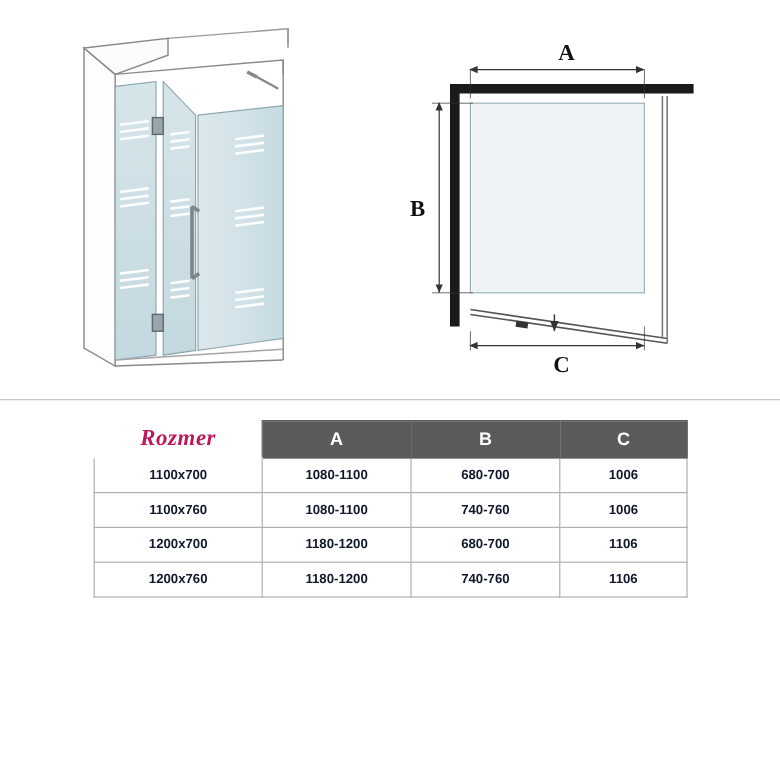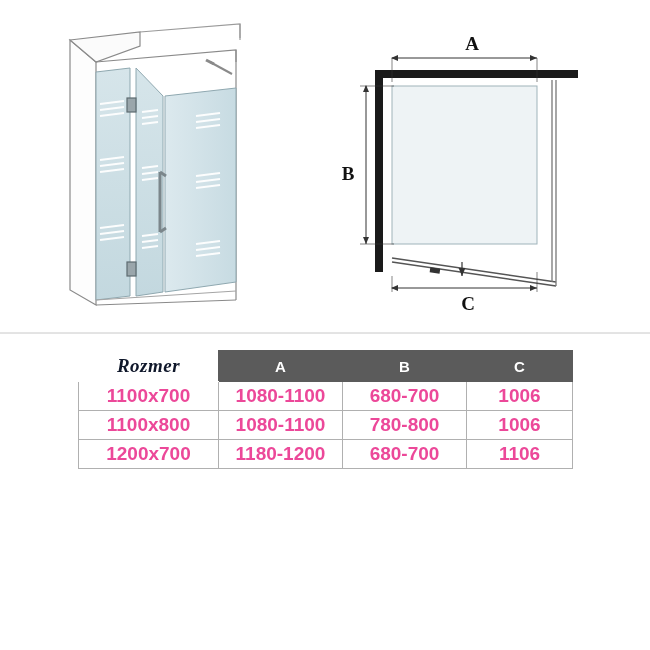--- a/index.html
+++ b/index.html
@@ -39,35 +39,35 @@
   table.dims {
     border-collapse: collapse;
     width: 494px;
     table-layout: fixed;
   }
   table.dims td, table.dims th {
     border: 1px solid #b0b0b0;
     height: 28px;
     text-align: center;
     vertical-align: middle;
-    font-size: 19px;
+    font-size: 11px;
     font-weight: bold;
-    color: #ec4899;
+    color: #0f172a;
     padding: 0;
   }
   table.dims thead th {
     background: #5b5b5b;
     color: #ffffff;
     font-size: 15px;
     border: 1px solid #5b5b5b;
     height: 30px;
   }
   table.dims thead th.brand {
     background: #ffffff;
-    color: #0f172a;
+    color: #be185d;
     border: 1px solid #ffffff;
     border-right: 1px solid #5b5b5b;
     font-family: "Liberation Serif", serif;
     font-style: italic;
     font-size: 19px;
     letter-spacing: .5px;
   }
   col.c1 { width: 140px; }
   col.c2 { width: 124px; }
   col.c3 { width: 124px; }
@@ -220,28 +220,34 @@
         </tr>
       </thead>
       <tbody>
         <tr>
           <td class="cell-size">1100x700</td>
           <td class="cell-val">1080-1100</td>
           <td class="cell-val">680-700</td>
           <td class="cell-val">1006</td>
         </tr>
         <tr>
-          <td class="cell-size">1100x800</td>
+          <td class="cell-size">1100x760</td>
           <td class="cell-val">1080-1100</td>
-          <td class="cell-val">780-800</td>
+          <td class="cell-val">740-760</td>
           <td class="cell-val">1006</td>
         </tr>
         <tr>
           <td class="cell-size">1200x700</td>
           <td class="cell-val">1180-1200</td>
           <td class="cell-val">680-700</td>
           <td class="cell-val">1106</td>
         </tr>
+        <tr>
+          <td class="cell-size">1200x760</td>
+          <td class="cell-val">1180-1200</td>
+          <td class="cell-val">740-760</td>
+          <td class="cell-val">1106</td>
+        </tr>
       </tbody>
     </table>
   </div>
 
 </div>
 
 </body></html>

